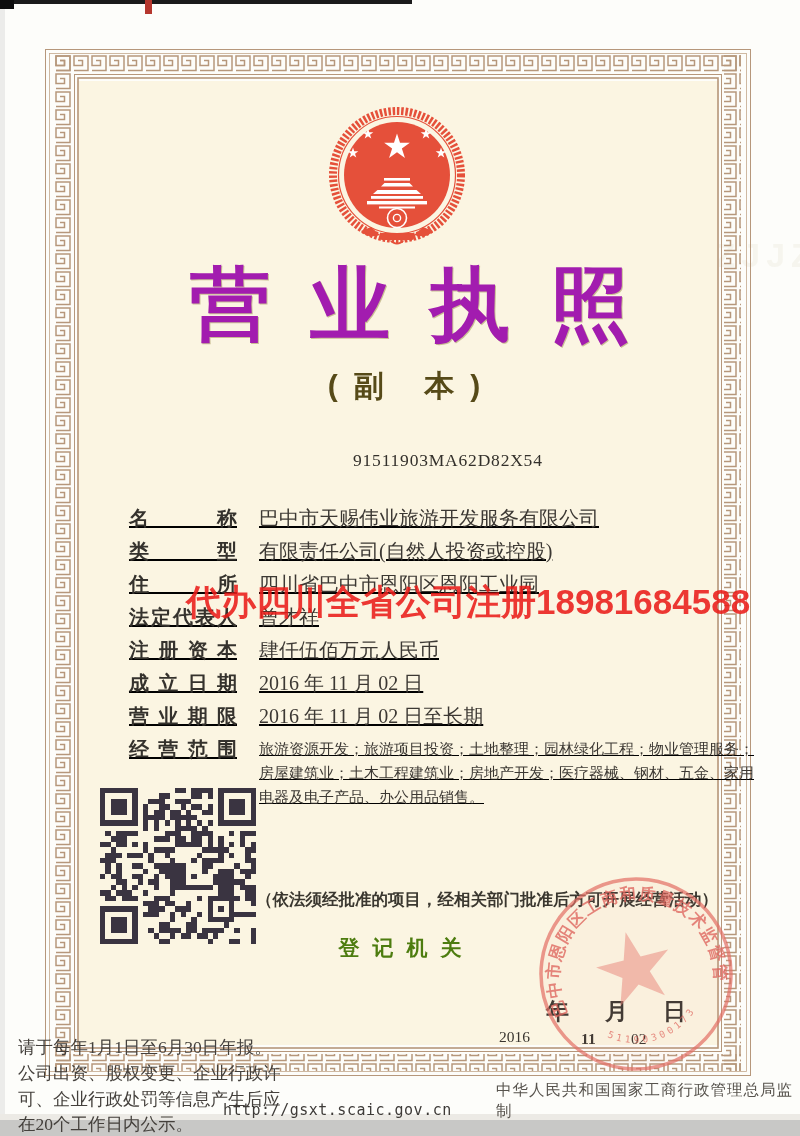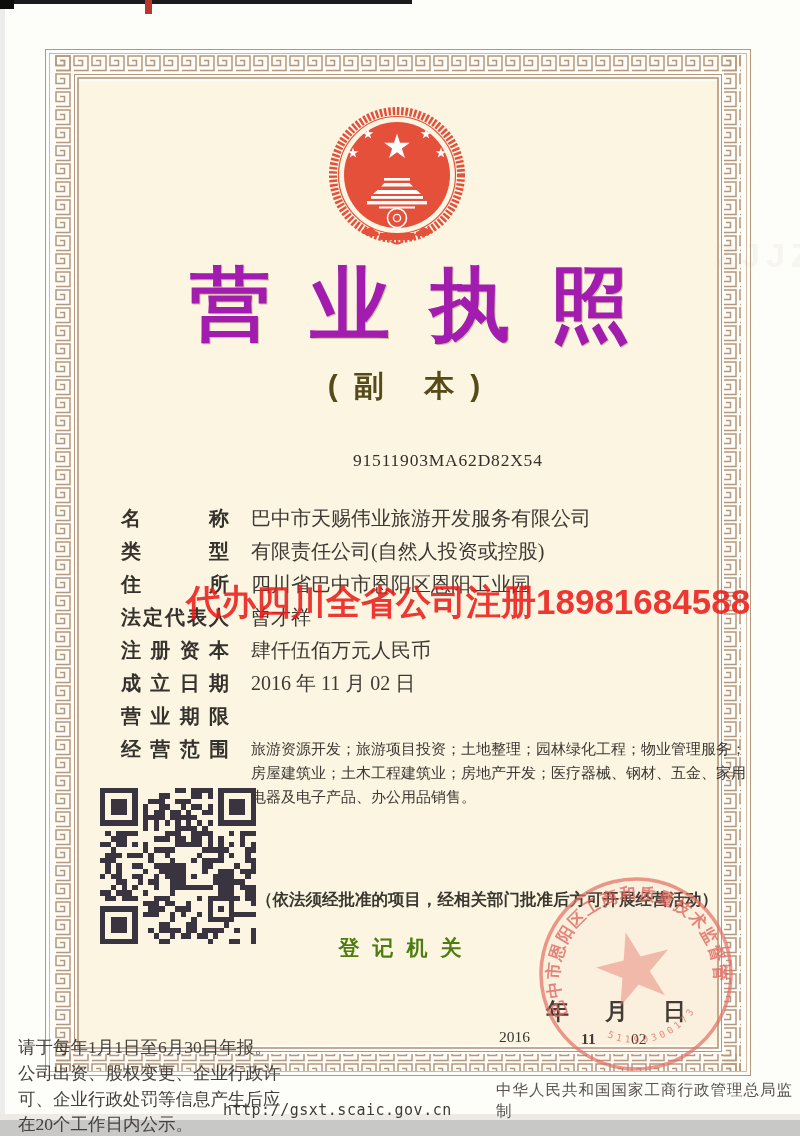--- a/index.html
+++ b/index.html
@@ -17,21 +17,21 @@
     font-size:30px;font-weight:bold;letter-spacing:16px;padding-left:24px;
     box-sizing:border-box;color:#564a18;}
 
   
   .credit-line{left:343px;top:450px;display:flex;align-items:baseline;}
   .credit-label{font-size:17px;font-weight:bold;letter-spacing:4px;color:#2f2c28;}
   .credit-code{font-family:"Liberation Serif",serif;font-size:17.5px;
     letter-spacing:.8px;color:#33302b;margin-left:10px;white-space:nowrap;}
 
   
-  .fields{left:121px;top:506px;width:648px;}
+  .fields{left:129px;top:506px;width:648px;text-decoration:underline;}
   .row{display:flex;align-items:flex-start;margin-bottom:9px;min-height:24px;}
   .flabel{flex:0 0 108px;width:108px;display:inline-block;
     text-align:justify;text-align-last:justify;
     font-size:20px;font-weight:bold;color:#35322d;line-height:24px;}
   .fvalue{margin-left:22px;font-family:"Liberation Serif",serif;
     font-size:20px;color:#3c3833;line-height:24px;white-space:nowrap;}
   .row.scope .fvalue{white-space:normal;width:505px;font-size:15px;line-height:24px;}
 
   
   .approval-note{left:248px;top:889px;width:478px;text-align:center;
@@ -158,20 +158,21 @@
     <div class="row">
       <span class="flabel">注册资本</span>
       <span class="fvalue">肆仟伍佰万元人民币</span>
     </div>
     <div class="row">
       <span class="flabel">成立日期</span>
       <span class="fvalue">2016 年 11 月 02 日</span>
     </div>
     <div class="row">
       <span class="flabel">营业期限</span>
+      <span class="fvalue">2016 年 11 月 02 日至长期</span>
     </div>
     <div class="row scope">
       <span class="flabel">经营范围</span>
       <span class="fvalue">旅游资源开发；旅游项目投资；土地整理；园林绿化工程；物业管理服务；房屋建筑业；土木工程建筑业；房地产开发；医疗器械、钢材、五金、家用电器及电子产品、办公用品销售。</span>
     </div>
   </div>
 
   <div class="abs ad-watermark">代办四川全省公司注册18981684588</div>
 
   <div class="abs qr" id="qr">

